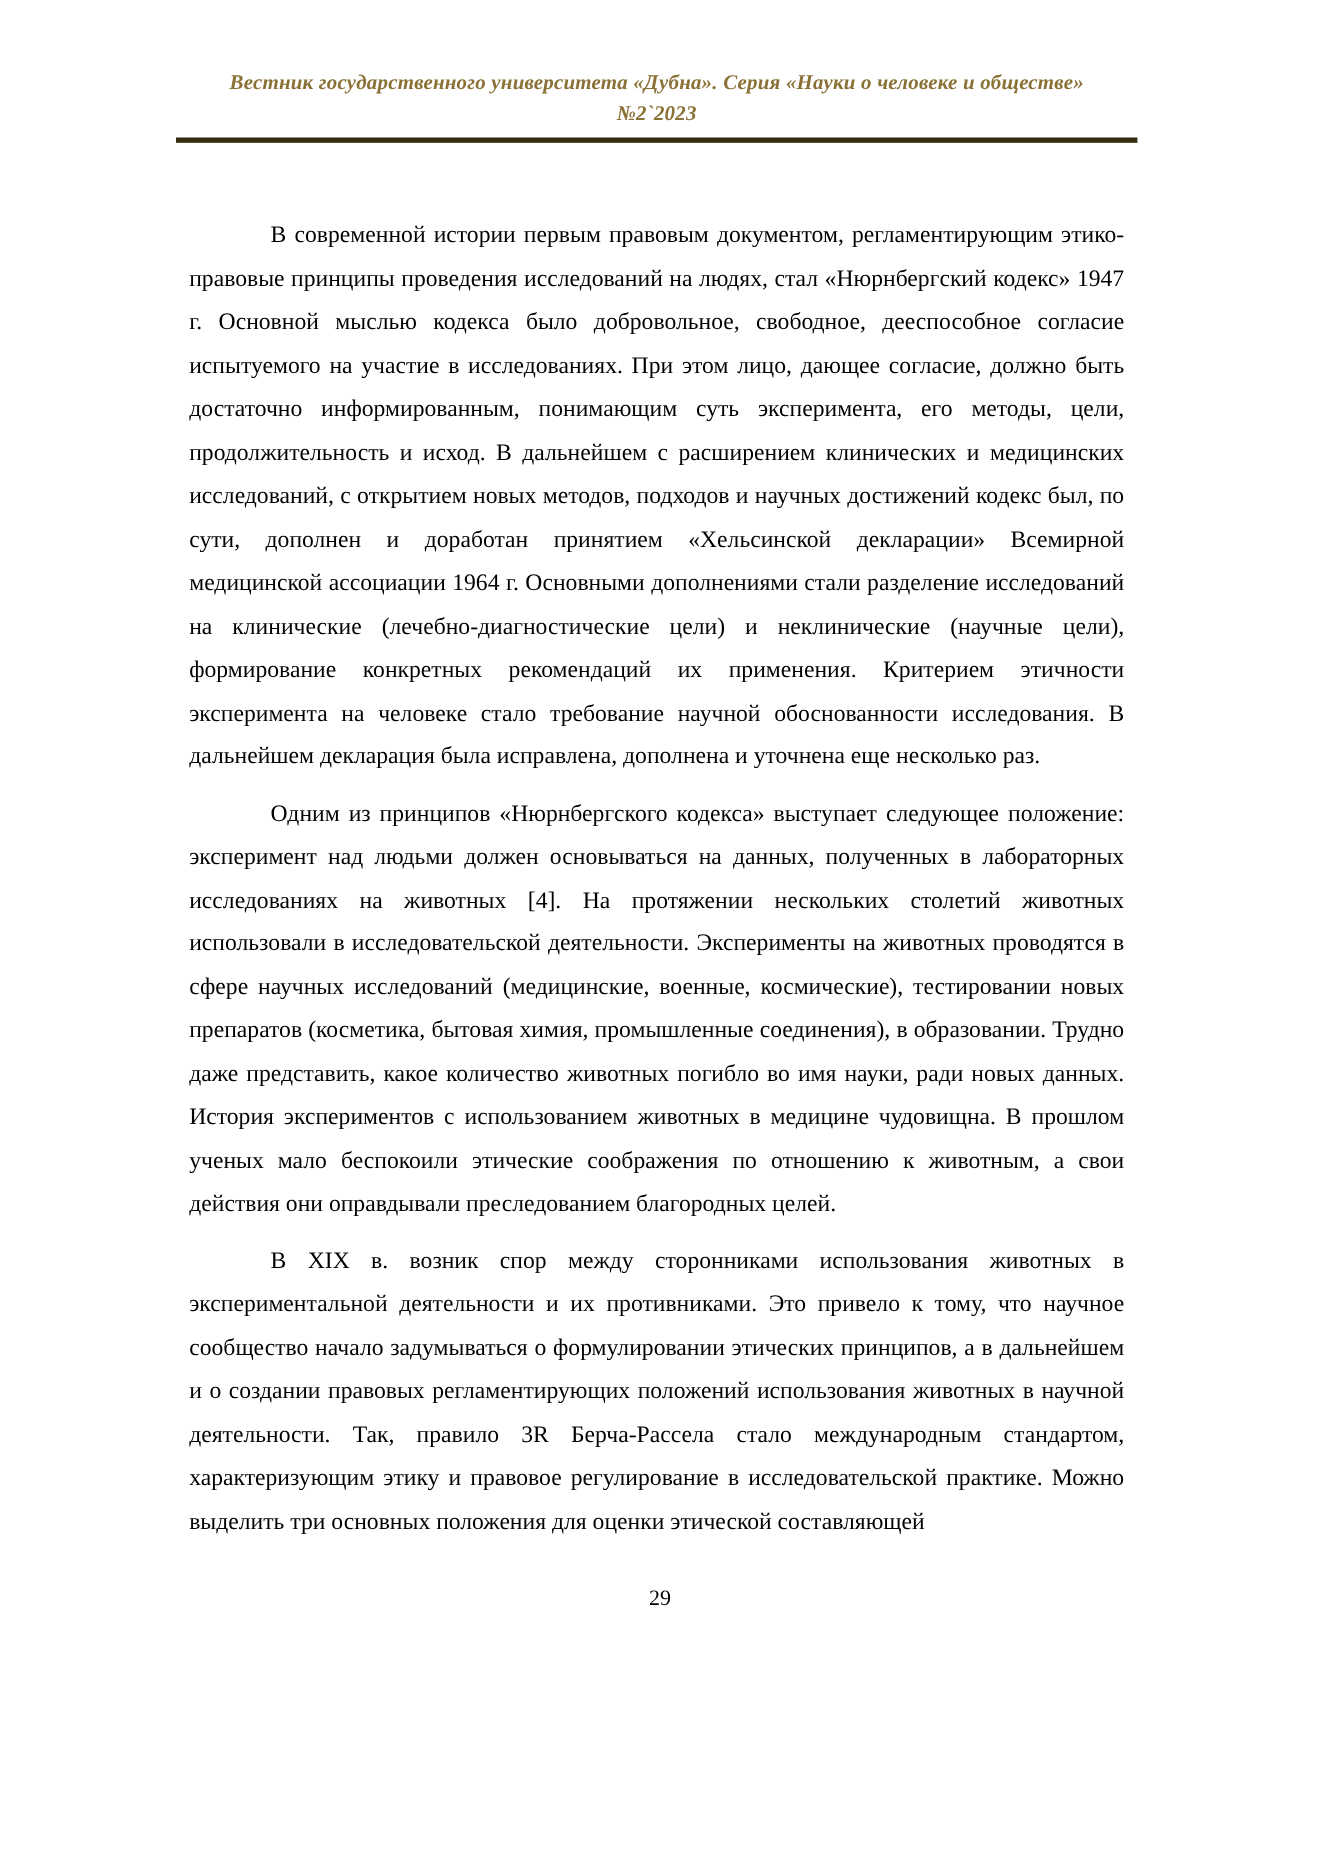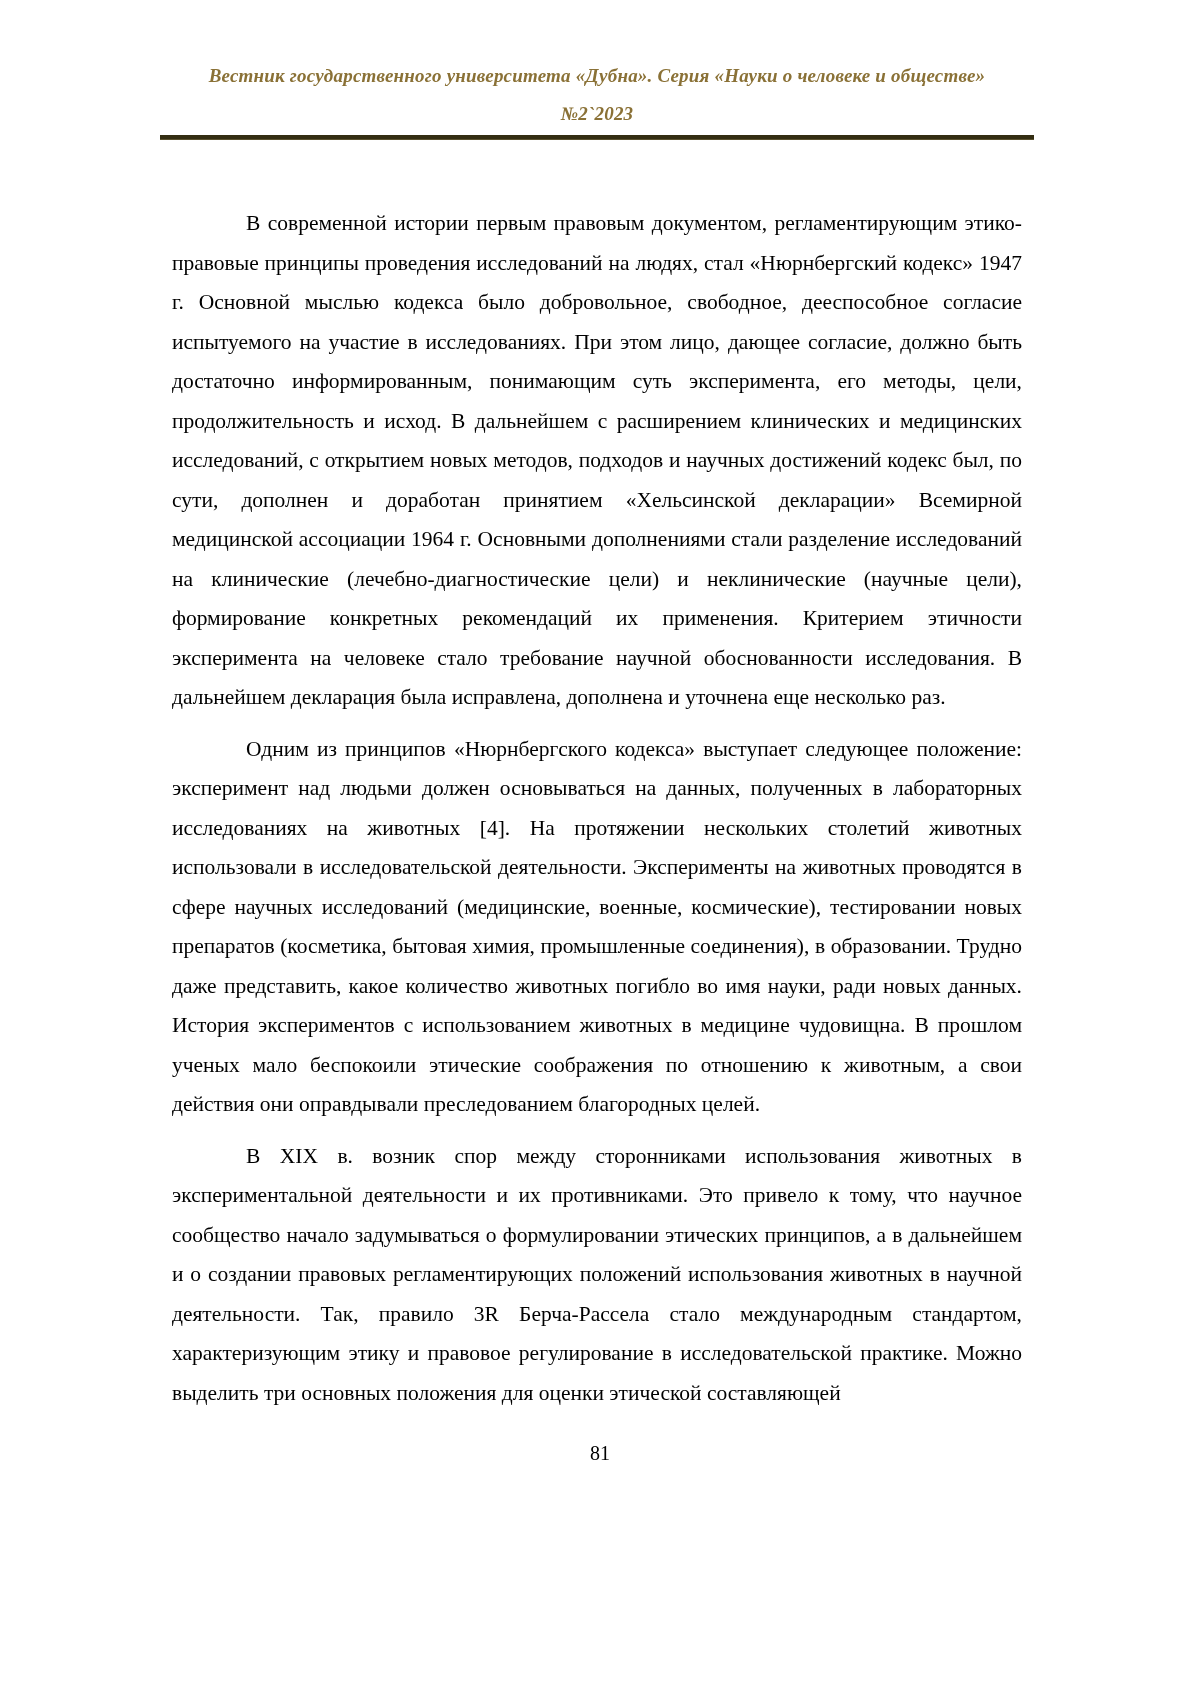--- a/index.html
+++ b/index.html
@@ -25,21 +25,21 @@
   .journal-header {
     text-align: center;
     font-style: italic;
     font-weight: bold;
     color: #8a7136;
     font-size: 19px;
     line-height: 1.45;
     letter-spacing: 0.2px;
   }
   .journal-header .line2 {
-    margin-top: 10px;
+    margin-top: 0;
   }
   .header-rule {
     margin-top: 8px;
     height: 4px;
     background: #332d12;
     border-bottom: 1px solid #5a5130;
   }
   .article-body {
     margin-top: 64px;
     font-size: 21.5px;
@@ -73,16 +73,16 @@
     <div class="header-rule"></div>
   </header>
 
   <main class="article-body">
     <p>В современной истории первым правовым документом, регламентирующим этико-правовые принципы проведения исследований на людях, стал «Нюрнбергский кодекс» 1947 г. Основной мыслью кодекса было добровольное, свободное, дееспособное согласие испытуемого на участие в исследованиях. При этом лицо, дающее согласие, должно быть достаточно информированным, понимающим суть эксперимента, его методы, цели, продолжительность и исход. В дальнейшем с расширением клинических и медицинских исследований, с открытием новых методов, подходов и научных достижений кодекс был, по сути, дополнен и доработан принятием «Хельсинской декларации» Всемирной медицинской ассоциации 1964 г. Основными дополнениями стали разделение исследований на клинические (лечебно-диагностические цели) и неклинические (научные цели), формирование конкретных рекомендаций их применения. Критерием этичности эксперимента на человеке стало требование научной обоснованности исследования. В дальнейшем декларация была исправлена, дополнена и уточнена еще несколько раз.</p>
     <p>Одним из принципов «Нюрнбергского кодекса» выступает следующее положение: эксперимент над людьми должен основываться на данных, полученных в лабораторных исследованиях на животных [4]. На протяжении нескольких столетий животных использовали в исследовательской деятельности. Эксперименты на животных проводятся в сфере научных исследований (медицинские, военные, космические), тестировании новых препаратов (косметика, бытовая химия, промышленные соединения), в образовании. Трудно даже представить, какое количество животных погибло во имя науки, ради новых данных. История экспериментов с использованием животных в медицине чудовищна. В прошлом ученых мало беспокоили этические соображения по отношению к животным, а свои действия они оправдывали преследованием благородных целей.</p>
     <p>В XIX в. возник спор между сторонниками использования животных в экспериментальной деятельности и их противниками. Это привело к тому, что научное сообщество начало задумываться о формулировании этических принципов, а в дальнейшем и о создании правовых регламентирующих положений использования животных в научной деятельности. Так, правило 3R Берча-Рассела стало международным стандартом, характеризующим этику и правовое регулирование в исследовательской практике. Можно выделить три основных положения для оценки этической составляющей</p>
   </main>
 
   <footer class="page-footer">
-    <span>81</span>
+    <span>29</span>
   </footer>
 
 </div>
 
 </body></html>

